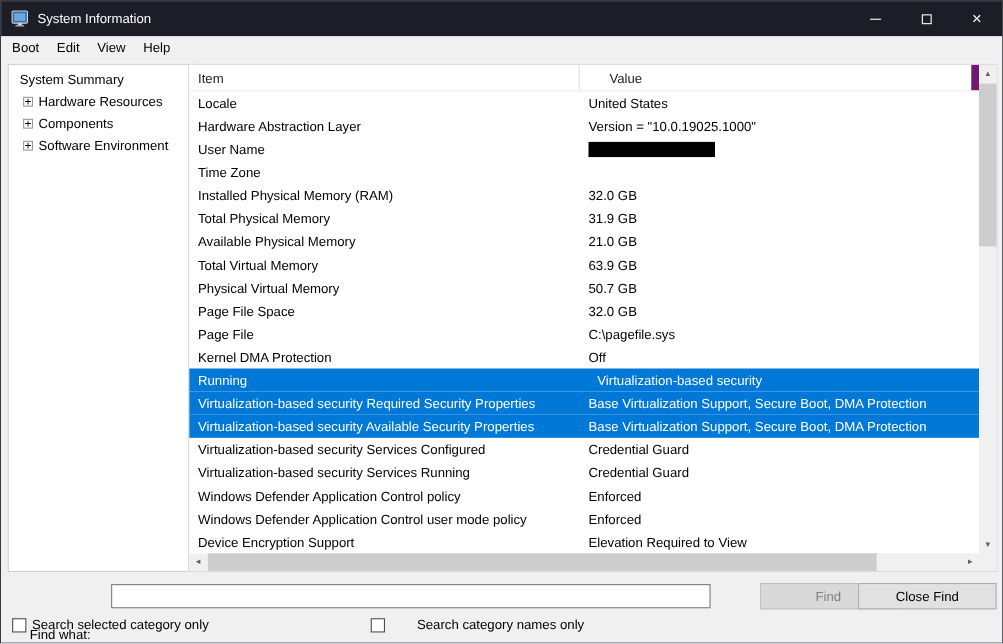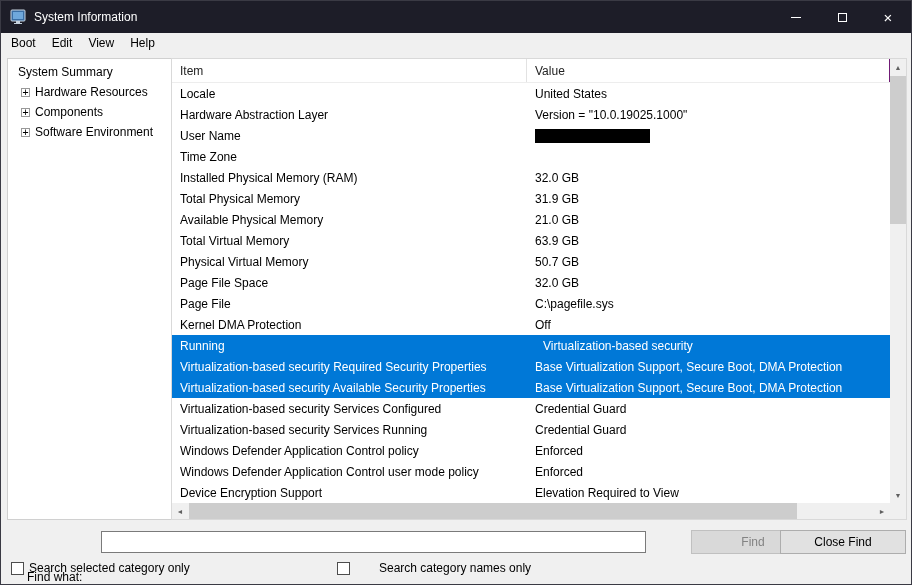--- a/index.html
+++ b/index.html
@@ -28,23 +28,23 @@
 
   
   .tree { position:absolute; left:6px; top:4px; width:176px; bottom:64px; background:#fff; border:1px solid #d0d0d0; padding-top:3px; overflow:hidden; }
   .tree-root { height:20px; line-height:20px; padding-left:10px; white-space:nowrap; }
   .tree-item { display:flex; align-items:center; height:20px; padding-left:13px; white-space:nowrap; }
   .expander { width:9px; height:9px; border:1px solid #999; background:#fff; font-size:10px; line-height:7px; text-align:center; margin-right:5px; flex:0 0 9px; font-family:"DejaVu Sans Mono", monospace; }
   .tree-label { }
 
   
   .list { position:absolute; left:170px; top:4px; width:736px; bottom:64px; background:#fff; border:1px solid #d9d9d9; }
-  .list-header { position:absolute; top:0; left:0; right:16px; height:24px; background:#fff; display:flex; border-bottom:1px solid #ededed; color:#222; }
+  .list-header { position:absolute; top:0; left:0; right:16px; height:24px; background:#fff; display:flex; border-bottom:1px solid #ededed; color:#222;gap:19px; }
   .col-item { width:355px; flex:0 0 355px; padding:5px 0 0 8px; border-right:1px solid #e2e2e2; }
-  .col-value { flex:1; padding:5px 16px 0 8px; border-right:1px solid #701a75; }
+  .col-value { flex:1; padding:5px 16px 0 8px; border-right:7px solid #701a75; }
   .list-body { position:absolute; top:24px; left:0; right:16px; bottom:16px; overflow:hidden; }
   .lrow { display:flex; height:21px; align-items:center; }
   .lrow .cell { white-space:nowrap; overflow:hidden; }
   .cell.item { width:355px; flex:0 0 355px; padding-left:8px; }
   .cell.value { flex:1; padding-left:8px; }
   .lrow.selected { background:var(--accent); color:#fff; }
   .redacted { display:inline-block; width:115px; height:14px; background:#000; vertical-align:middle; }
 
   
   .vscroll { position:absolute; top:0; right:0; width:16px; bottom:16px; background:#f0f0f0; }

